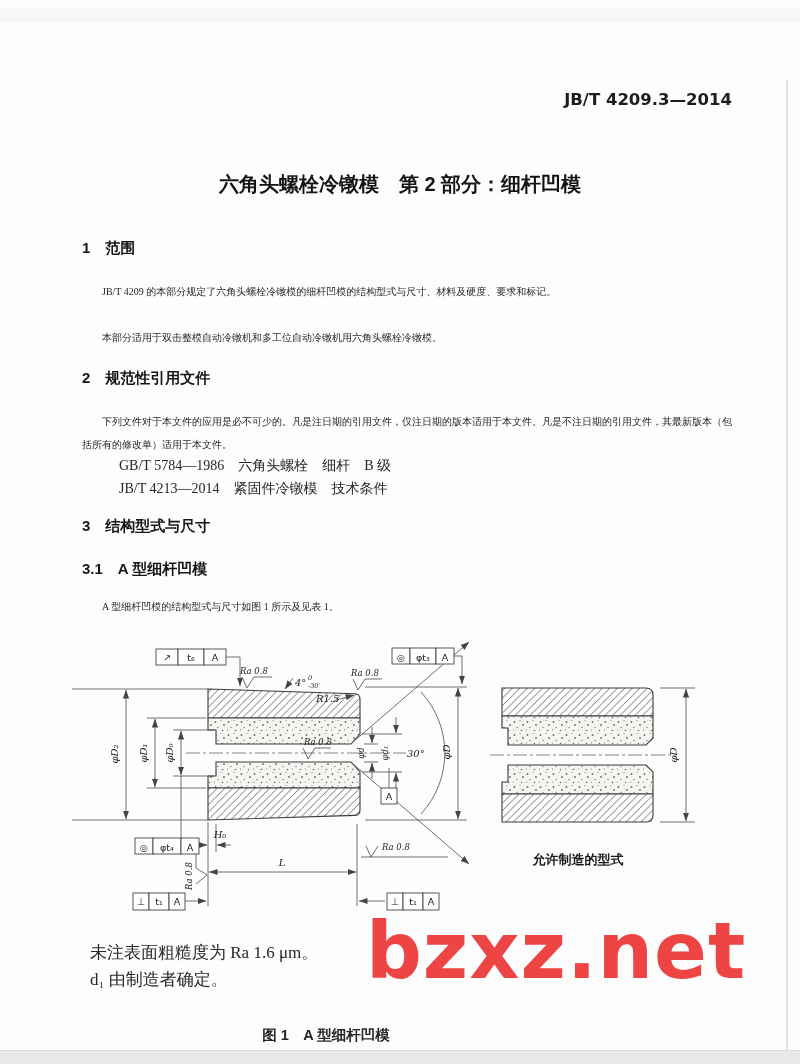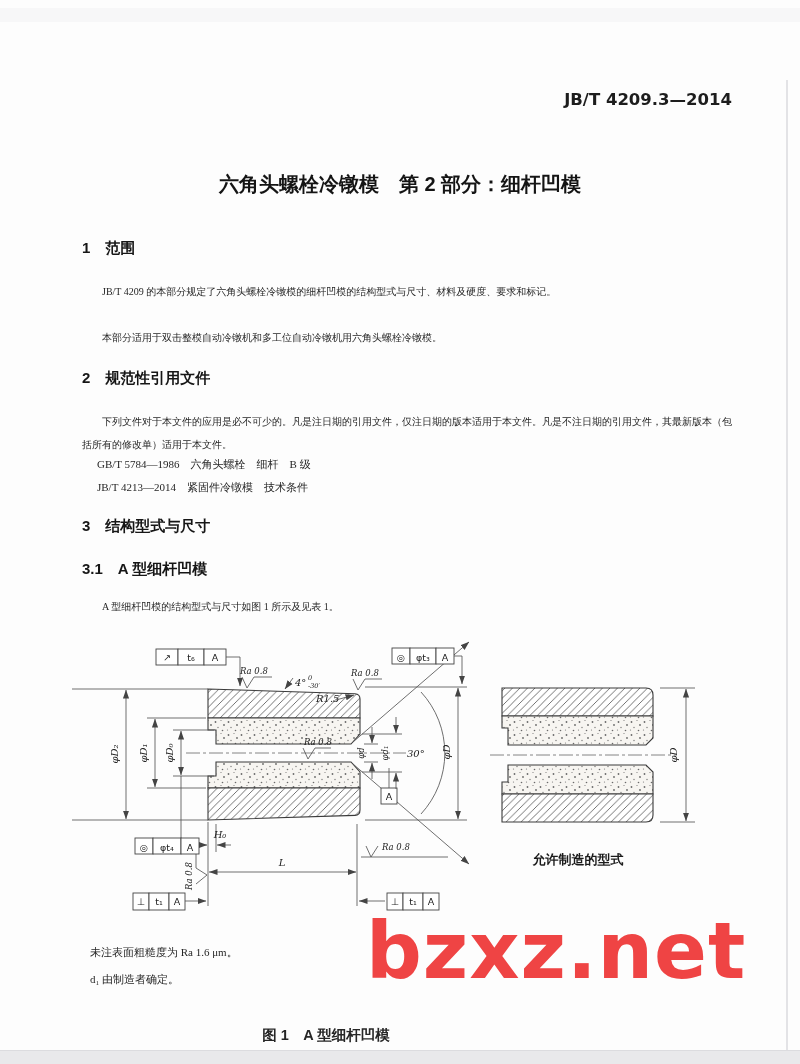--- a/index.html
+++ b/index.html
@@ -7,22 +7,22 @@
        font-family:"Liberation Serif","DejaVu Serif",serif;color:#262626;overflow:hidden;}
   .abs{position:absolute;}
   .top-band{left:0;top:8px;width:800px;height:14px;background:#f7f7f8;}
   .right-edge{left:786px;top:80px;width:2px;height:975px;background:#e3e3e6;}
   .bottom-bar{left:0;top:1050px;width:800px;height:14px;background:#e9e9eb;border-top:1px solid #dcdcdf;}
   .watermark{left:366px;top:906px;font:bold 78px "DejaVu Sans",sans-serif;color:#ef4444;letter-spacing:1px;z-index:0;}
   .doc-num{top:90px;right:68px;font:bold 16.5px "DejaVu Sans","Liberation Sans",sans-serif;color:#1d1d1d;z-index:2;}
   .title{left:0;top:171px;width:800px;text-align:center;font:bold 20px "Liberation Sans","DejaVu Sans",sans-serif;color:#141414;z-index:2;}
   .h2{left:82px;font:bold 15px "Liberation Sans","DejaVu Sans",sans-serif;color:#161616;z-index:2;}
   .para{left:82px;width:650px;font-size:10px;line-height:23px;text-align:justify;text-indent:2em;z-index:2;}
-  .ref{left:68px;width:650px;font-size:11px;padding-left:29px;z-index:2;}
-  .notes{left:90px;top:939px;font-size:11px;line-height:27px;z-index:2;}
+  .ref{left:90px;width:650px;font-size:14px;padding-left:29px;z-index:2;}
+  .notes{left:90px;top:939px;font-size:17px;line-height:27px;z-index:2;}
   .caption{left:0;top:1026px;width:652px;text-align:center;font:bold 14.5px "Liberation Sans","DejaVu Sans",sans-serif;z-index:2;}
   .figure{left:70px;top:628px;z-index:1;}
   
   .ol{stroke:#3a3a3a;stroke-width:1.1;}
   .dl,.xl{stroke:#555;stroke-width:0.85;fill:none;}
   .cl{stroke:#666;stroke-width:0.8;stroke-dasharray:14 3 3 3;fill:none;}
   .fr{fill:#ffffff;stroke:#444;stroke-width:0.9;}
   .ft{font:9.5px "DejaVu Sans",sans-serif;fill:#222;text-anchor:middle;}
   .dt{font:italic 10px "DejaVu Serif",serif;fill:#222;}
   .sm{font:italic 8.5px "DejaVu Serif",serif;fill:#222;}

